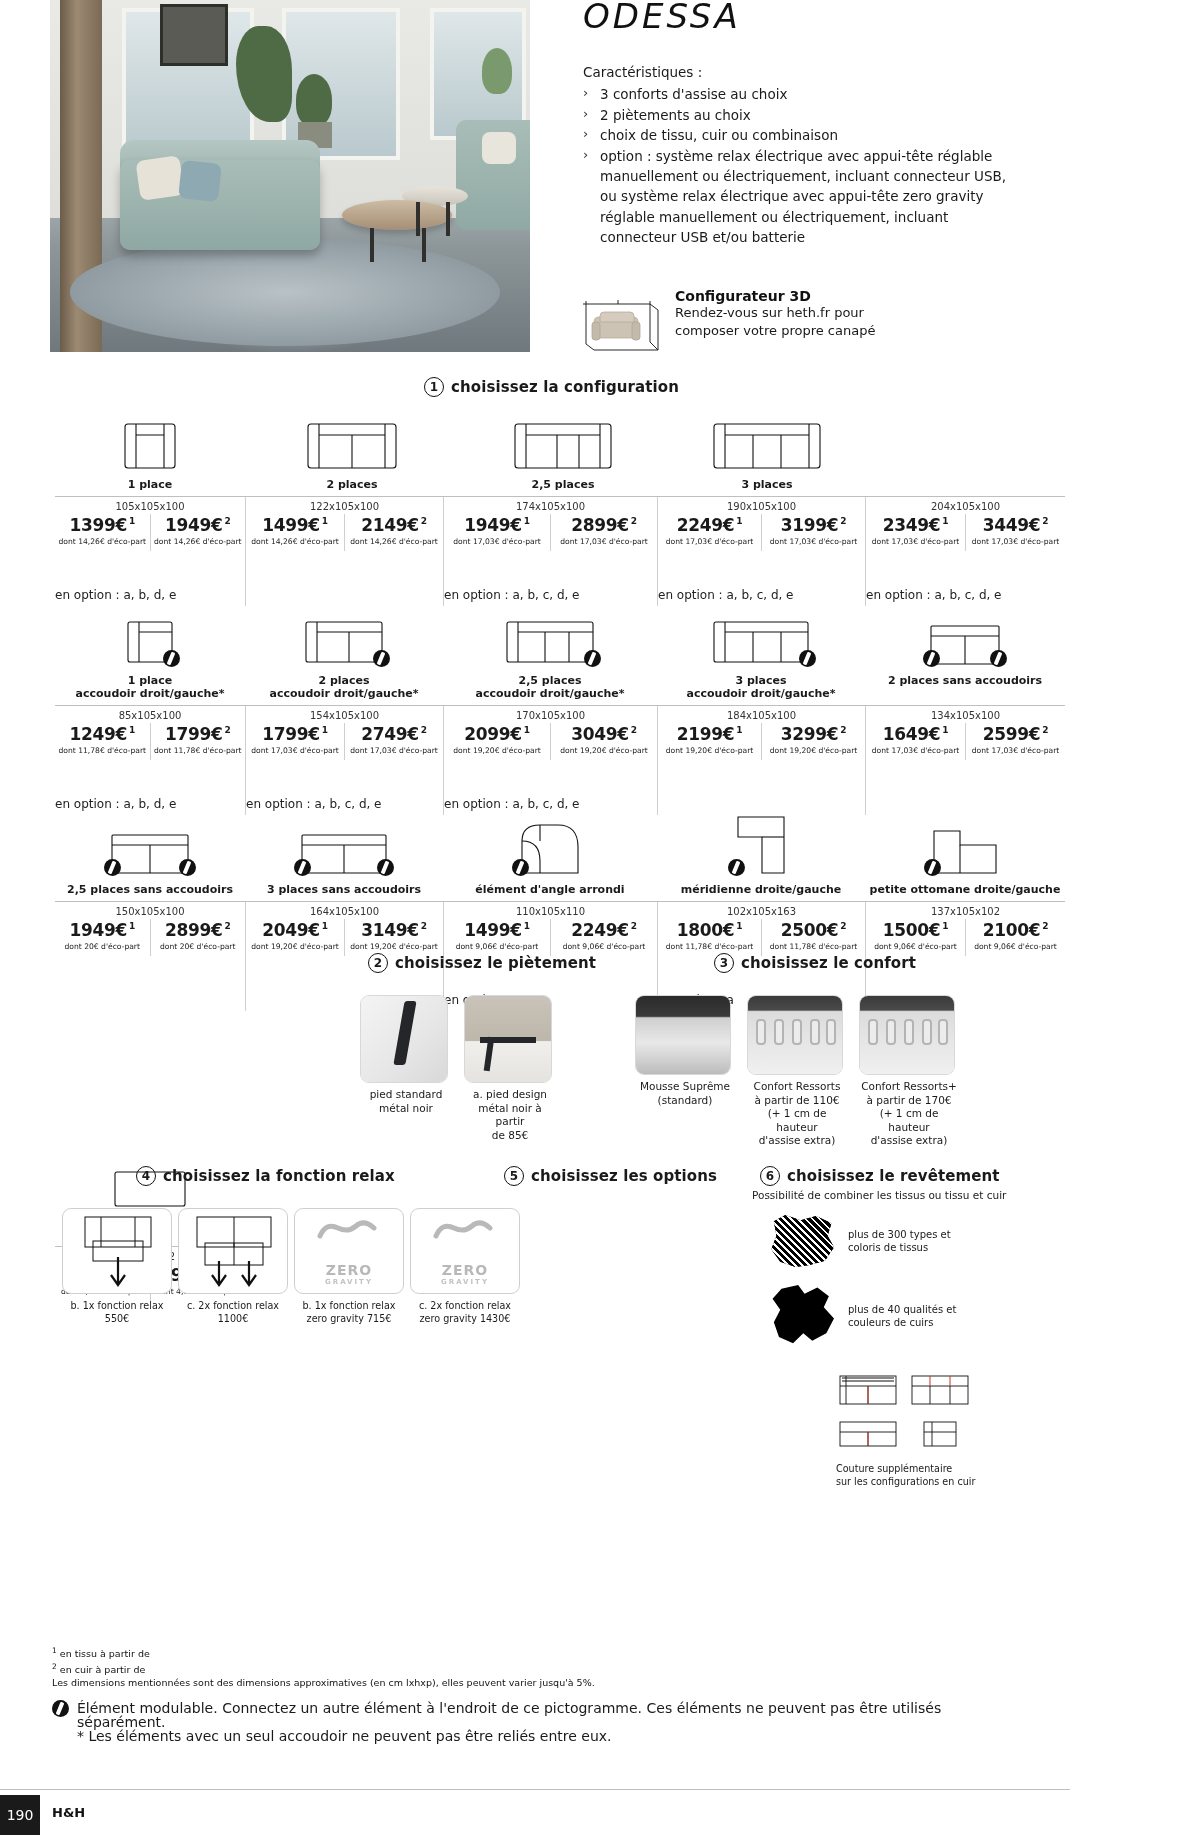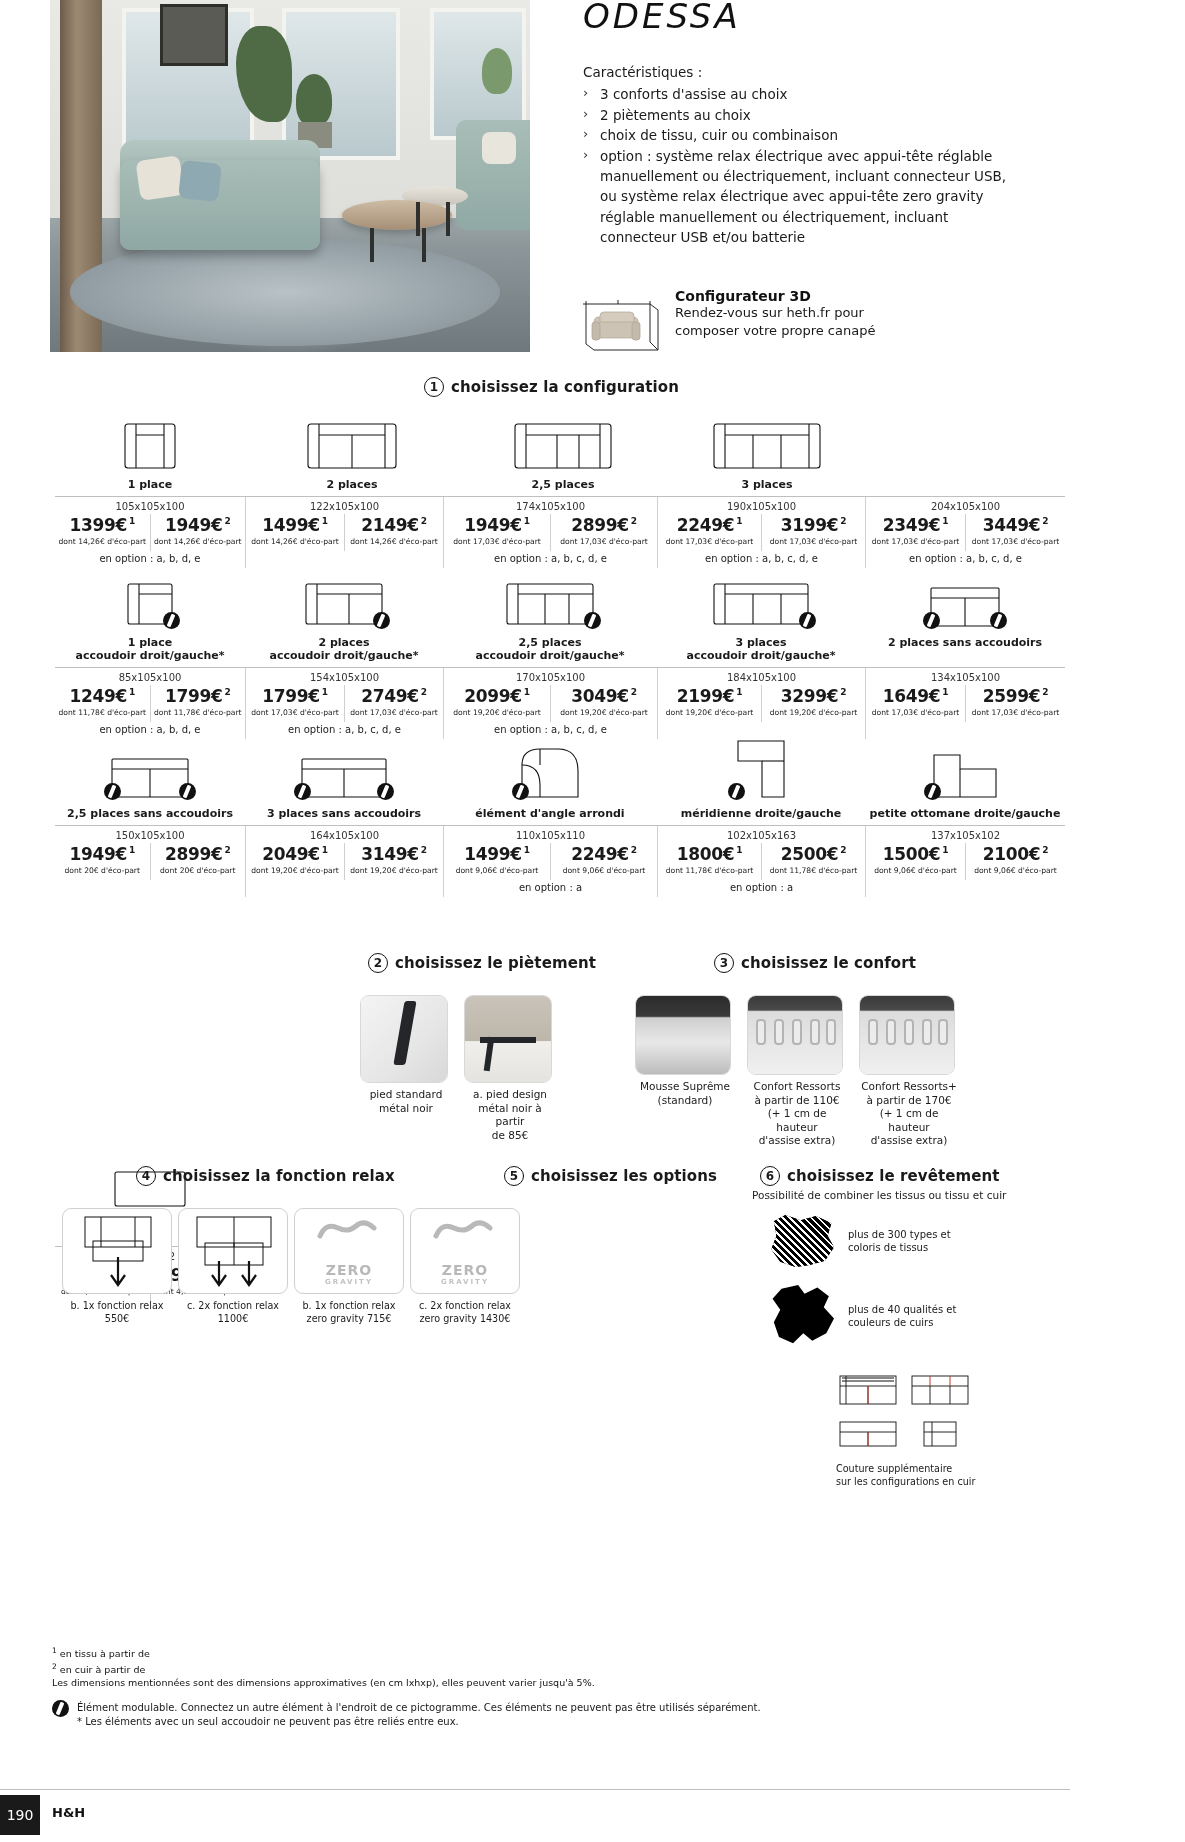--- a/index.html
+++ b/index.html
@@ -91,21 +91,21 @@
   .icon-area { height:62px; display:flex; align-items:flex-end; justify-content:center; padding-bottom:2px; }
   .cfg-name { text-align:center; font-weight:bold; font-size:11px; line-height:13px; padding:6px 2px 5px 2px; }
   .price-block { border-top:1px solid #bfbfbf; }
   .dims { text-align:center; font-size:10px; color:#333; padding:4px 0 2px 0; }
   .price-pair { display:flex; }
   .price-col { flex:1; text-align:center; padding:1px 2px 5px 2px; }
   .price-col + .price-col { border-left:1px solid #cfcfcf; }
   .price { font-weight:bold; font-size:17px; letter-spacing:-.3px; }
   .price sup { font-size:9px; font-weight:bold; vertical-align:super; margin-left:2px; }
   .eco { font-size:7.6px; color:#222; margin-top:2px; white-space:nowrap; }
-  .option-line { text-align:center; font-size:10px; color:#222; padding:2px 0 4px 0; }
+  .option-line { font-size:12px; color:#222; padding:2px 0 4px 0;margin-top:35px; }
   .vsep { border-left:1px solid #cfcfcf; }
 
   
   svg.ic { display:block; }
 
   
   .pouf-box { position:absolute; left:55px; top:1168px; width:190px; }
   .pouf-ico { display:flex; justify-content:center; align-items:center; height:46px; }
   .pouf-name { text-align:center; font-weight:bold; font-style:italic; font-size:12px; padding-top:14px; }
   .pouf-prices { border-top:1px solid #bfbfbf; margin-top:4px; }
@@ -161,21 +161,21 @@
     clip-path:polygon(18% 6%,44% 0,54% 14%,74% 4%,92% 18%,84% 36%,100% 54%,88% 78%,66% 90%,52% 78%,36% 94%,14% 84%,6% 60%,16% 40%,4% 22%); }
 
   
   #couture { position:absolute; left:836px; top:1370px; width:170px; }
   .couture-grid { display:grid; grid-template-columns:64px 64px; gap:4px 8px; }
   .couture-cap { font-size:9.6px; line-height:13px; margin-top:8px; }
 
   
   #footnotes { position:absolute; left:52px; top:1645px; width:960px; font-size:9.5px; line-height:12.6px; color:#111; }
   #footnotes sup { font-size:7.5px; }
-  .modnote { position:absolute; left:52px; top:1700px; width:960px; font-size:10px; line-height:14px; display:flex; gap:8px; }
+  .modnote { position:absolute; left:52px; top:1700px; width:960px; font-size:14px; line-height:14px; display:flex; gap:8px; }
   .modnote-txt { padding-top:1px; }
 
   
   .footer-line { position:absolute; left:0; top:1789px; width:1070px; border-top:1px solid #bfbfbf; }
   .pagenum { position:absolute; left:0; top:1795px; width:40px; height:40px; background:#1a1a1a; color:#fff;
     font-size:14px; display:flex; align-items:center; justify-content:center; }
   .brand { position:absolute; left:52px; top:1805px; font-size:13px; font-weight:bold; color:#111; }
 
   .mod-badge { display:inline-block; width:17px; height:17px; border-radius:50%;
     background:#111; position:relative; flex:0 0 auto; }

